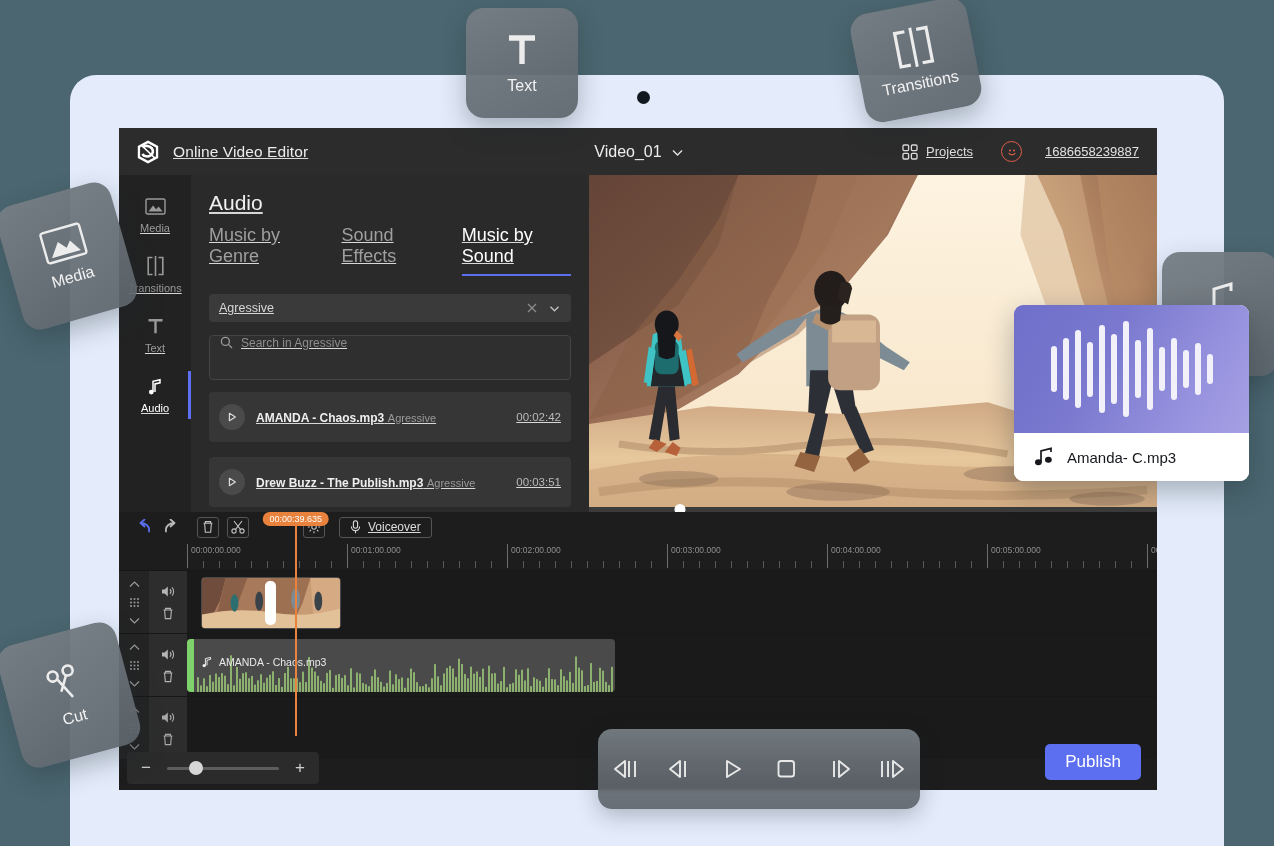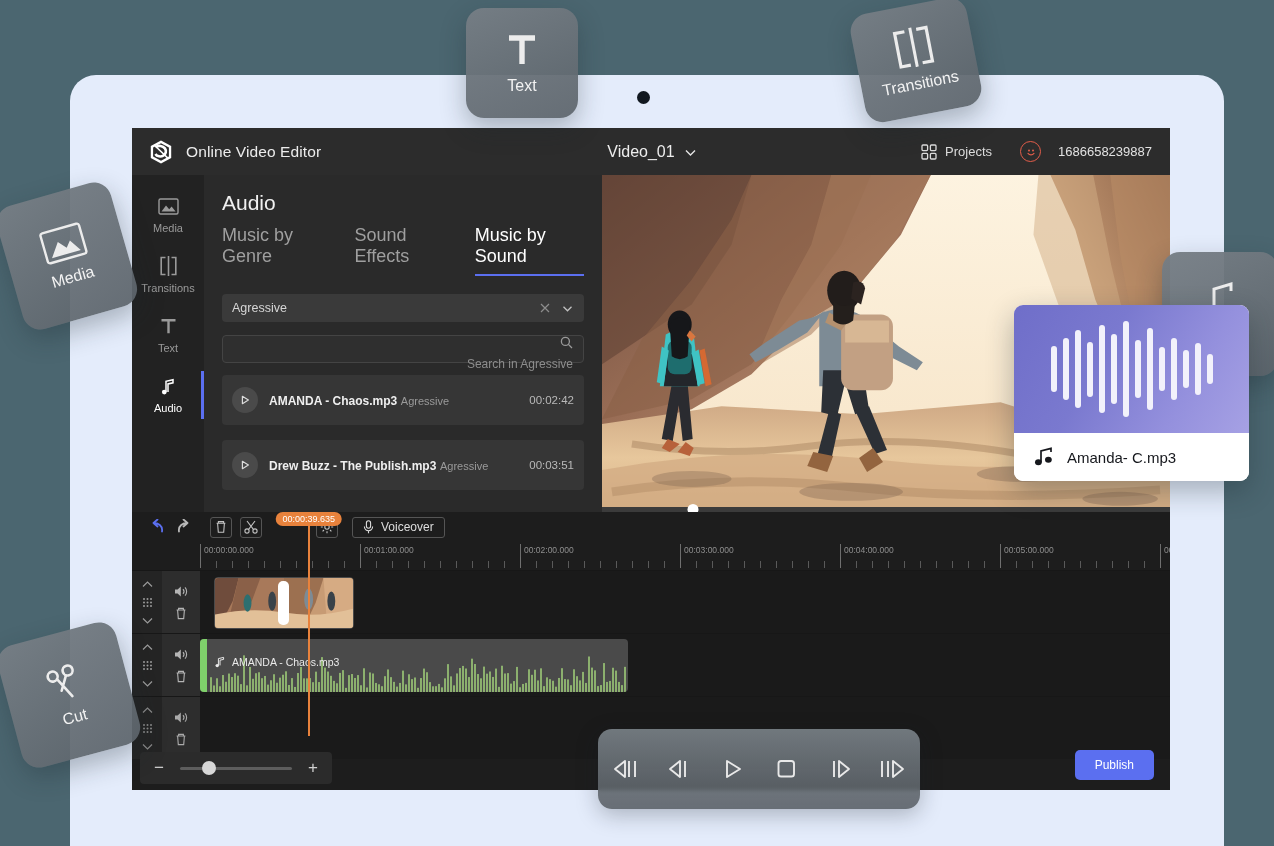--- a/index.html
+++ b/index.html
@@ -12,23 +12,23 @@
   body { background: #4b6670; position: relative; }
 
   
   .light-panel{
     position:absolute; left:70px; top:75px; width:1154px; height:771px;
     background:#e4ecfb; border-radius:26px 26px 0 0;
   }
 
   
   .app{
-    position:absolute; left:132px; top:128px; width:1038px; height:662px;
+    position:absolute; left:119px; top:128px; width:1038px; height:662px;
     background:#8b5cf6; overflow:hidden;
-    font-size:13px; color:#d8d8d8;
+    font-size:13px; color:#d8d8d8;text-decoration:underline;
   }
 
   
   .titlebar{
     position:relative; height:47px; background:#2c2c2c;
     display:flex; align-items:center;
   }
   .logo-wrap{ display:flex; align-items:center; gap:12px; padding-left:16px; }
   .logo-hex{ width:26px; height:26px; position:relative; }
   .brand{ font-size:15.5px; color:#ececec; letter-spacing:.1px; }
@@ -38,21 +38,21 @@
     font-size:16px; color:#ededed;
   }
   .chev{ width:11px; height:11px; }
   .tb-right{ margin-left:auto; display:flex; align-items:center; height:100%; }
   .tb-btn{
     display:flex; align-items:center; gap:8px; height:100%;
     padding:0 18px; font-size:13px; color:#dcdcdc; cursor:pointer;
   }
   .tb-btn.active{ background:#3a3a3a; }
   .user{
-    display:flex; align-items:center; gap:17px; padding:0 18px 0 10px;
+    display:flex; align-items:center; gap:23px; padding:0 18px 0 10px;
     font-size:13px; color:#e2e2e2;text-align:center;
   }
   .avatar{
     width:21px; height:21px; border-radius:50%;
     border:1.6px solid #e35d4a; display:flex; align-items:center; justify-content:center;
   }
 
   
   .body-row{ display:flex; height:337px; }
 
@@ -79,23 +79,23 @@
     content:""; position:absolute; left:0; right:0; bottom:0; height:2.5px; background:#5b6ff0;
   }
   .select{
     height:28px; background:#3a3a3a; border-radius:4px;
     display:flex; align-items:center; padding:0 10px; font-size:12.5px; color:#d6d6d6;
     margin-bottom:13px; cursor:pointer;
   }
   .select .sv{ flex:1; }
   .select .x{ color:#8d8d8d; font-size:14px; margin-right:10px; }
   .search{
-    height:28px; background:#2f2f2f; border:1px solid #444; border-radius:4px;
-    display:flex; align-items:flex-end; gap:8px; padding:0 10px;
-    font-size:12px; color:#8d8d8d; margin-bottom:12px; cursor:text;flex-direction:column;
+    height:45px; background:#2f2f2f; border:1px solid #444; border-radius:4px;
+    display:flex; align-items:flex-start; gap:8px; padding:0 10px;
+    font-size:12px; color:#8d8d8d; margin-bottom:12px; cursor:text;
   }
   .track{
     height:50px; background:#363636; border-radius:4px;
     display:flex; align-items:center; padding:0 10px; gap:11px;
     margin-bottom:15px; cursor:pointer;
   }
   .play-circle{
     width:26px; height:26px; border-radius:50%; background:#4a4a4a;
     display:flex; align-items:center; justify-content:center; flex:0 0 26px;
   }
@@ -177,21 +177,21 @@
   }
   .zbtn{ width:38px; text-align:center; color:#d0d0d0; font-size:17px; cursor:pointer; }
   .zslot{ flex:1; position:relative; height:3px; background:#5d5d5d; border-radius:2px; margin:0 2px; }
   .zknob{
     position:absolute; top:-5.5px; width:14px; height:14px; border-radius:50%;
     background:#d7d7d7; transform:translateX(-50%);
   }
 
   .publish{
     position:absolute; right:16px; bottom:10px;
-    background:#5b6ff0; color:#fff; font-size:12px;
+    background:#5b6ff0; color:#fff; font-size:17px;
     padding:8px 20px; border-radius:5px; border:none; cursor:pointer;
   }
 
   
   .playbar{
     position:absolute; left:598px; top:729px; width:322px; height:80px;
     border-radius:14px;
     background:linear-gradient(180deg,rgba(120,128,134,.92),rgba(86,92,98,.88));
     backdrop-filter:blur(2px);
     display:flex; align-items:center; justify-content:center; gap:19px;

